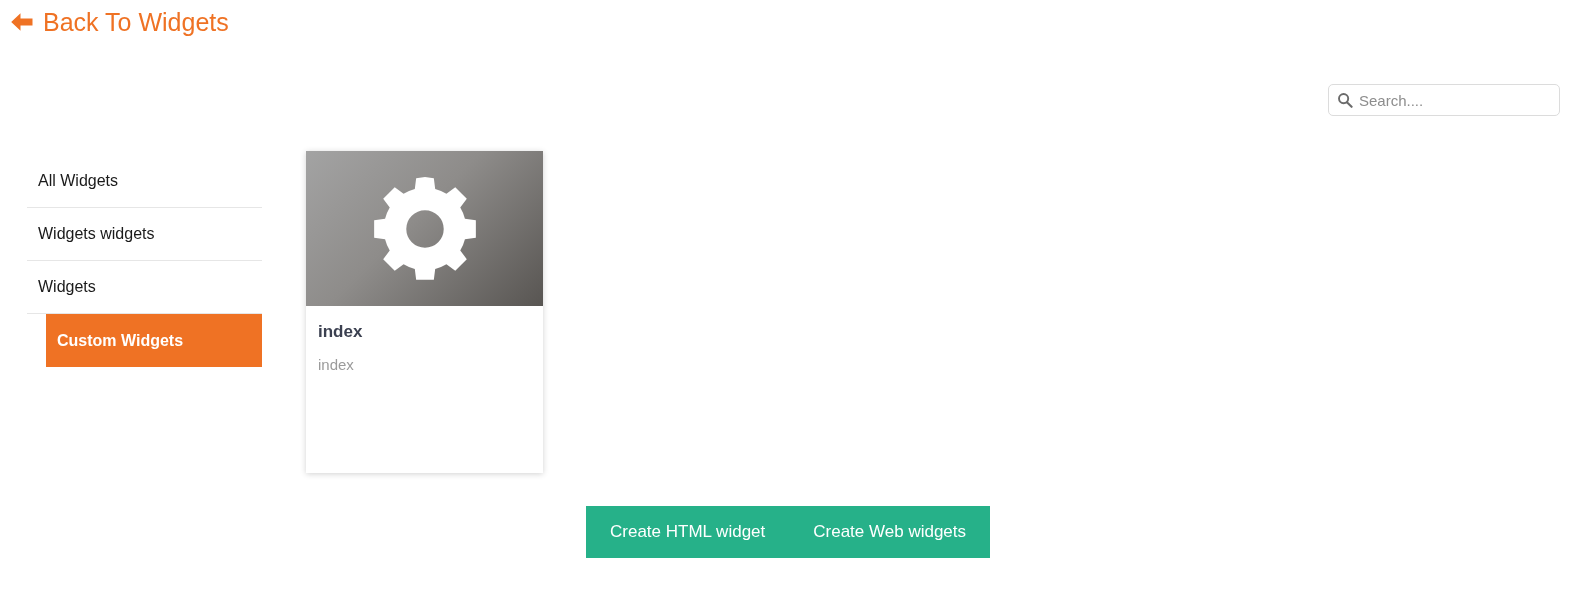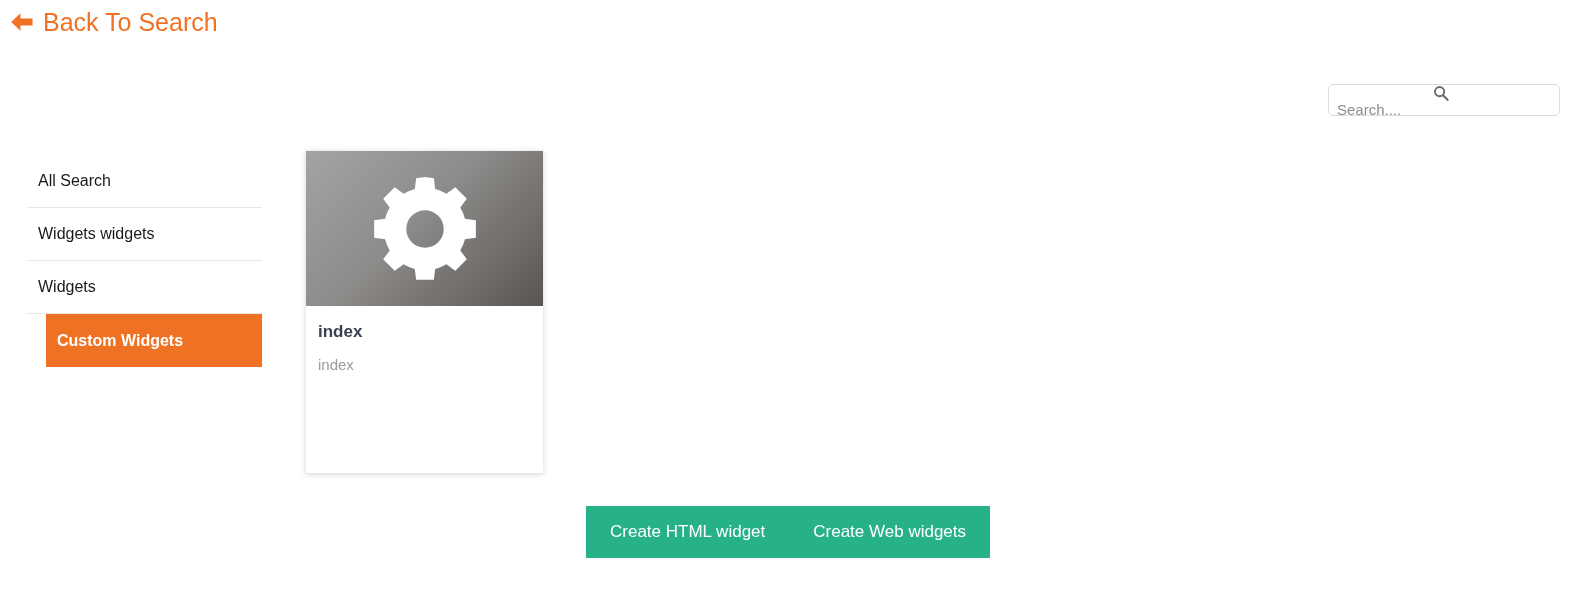--- a/index.html
+++ b/index.html
@@ -50,21 +50,20 @@
     top: 84px;
     width: 232px;
     height: 32px;
     box-sizing: border-box;
     border: 1px solid #dcdcdc;
     border-radius: 5px;
     background: #ffffff;
     display: flex;
     align-items: center;
     padding: 0 8px;
-    flex-direction: column;
   }
   .search-icon {
     flex: 0 0 auto;
     width: 16px;
     height: 16px;
     margin-right: 6px;
     display: block;
   }
   .search-input {
     border: none;
@@ -171,34 +170,34 @@
     white-space: nowrap;
   }
 </style>
 </head>
 <body>
 
 <a class="back-link" href="#">
   <svg class="back-arrow-icon" viewBox="0 0 24 22" aria-hidden="true">
     <path d="M10.5 2.2 L10.5 7.4 L22.5 7.4 L22.5 14.6 L10.5 14.6 L10.5 19.8 L1.2 11 Z" fill="#ef7224"></path>
   </svg>
-  <span class="back-label">Back To Search</span>
+  <span class="back-label">Back To Widgets</span>
 </a>
 
 <div class="search-wrap">
   <svg class="search-icon" viewBox="0 0 16 16" aria-hidden="true">
     <circle cx="6.6" cy="6.6" r="4.6" fill="none" stroke="#6b6b6b" stroke-width="1.9"></circle>
     <line x1="10.2" y1="10.4" x2="14.6" y2="14.8" stroke="#6b6b6b" stroke-width="2.1" stroke-linecap="round"></line>
   </svg>
   <input class="search-input" type="text" placeholder="Search...." value="" style="">
 </div>
 
 <nav class="sidebar">
   <div class="side-item">
-    <span>All Search</span>
+    <span>All Widgets</span>
   </div>
   <div class="side-item">
     <span>Widgets widgets</span>
   </div>
   <div class="side-item">
     <span>Widgets</span>
   </div>
   <div class="side-item active">
     <span>Custom Widgets</span>
   </div>

